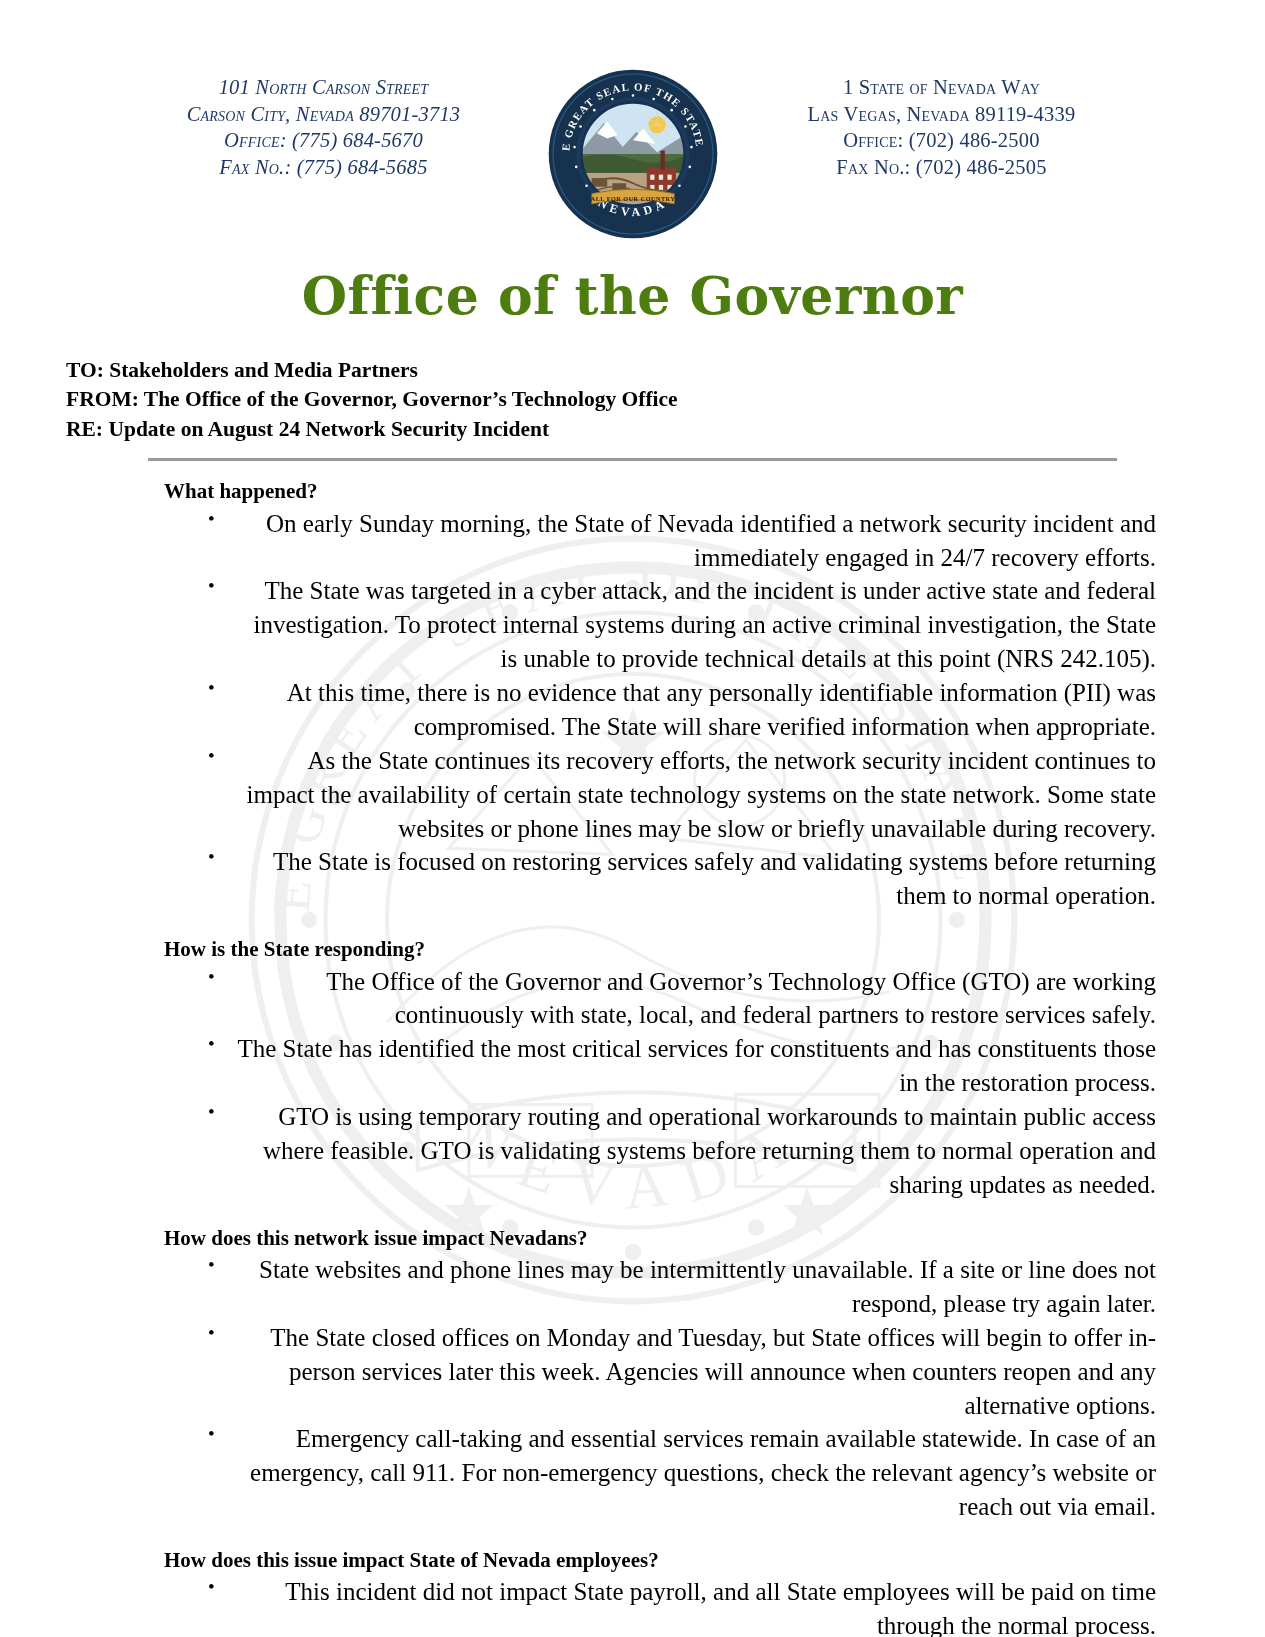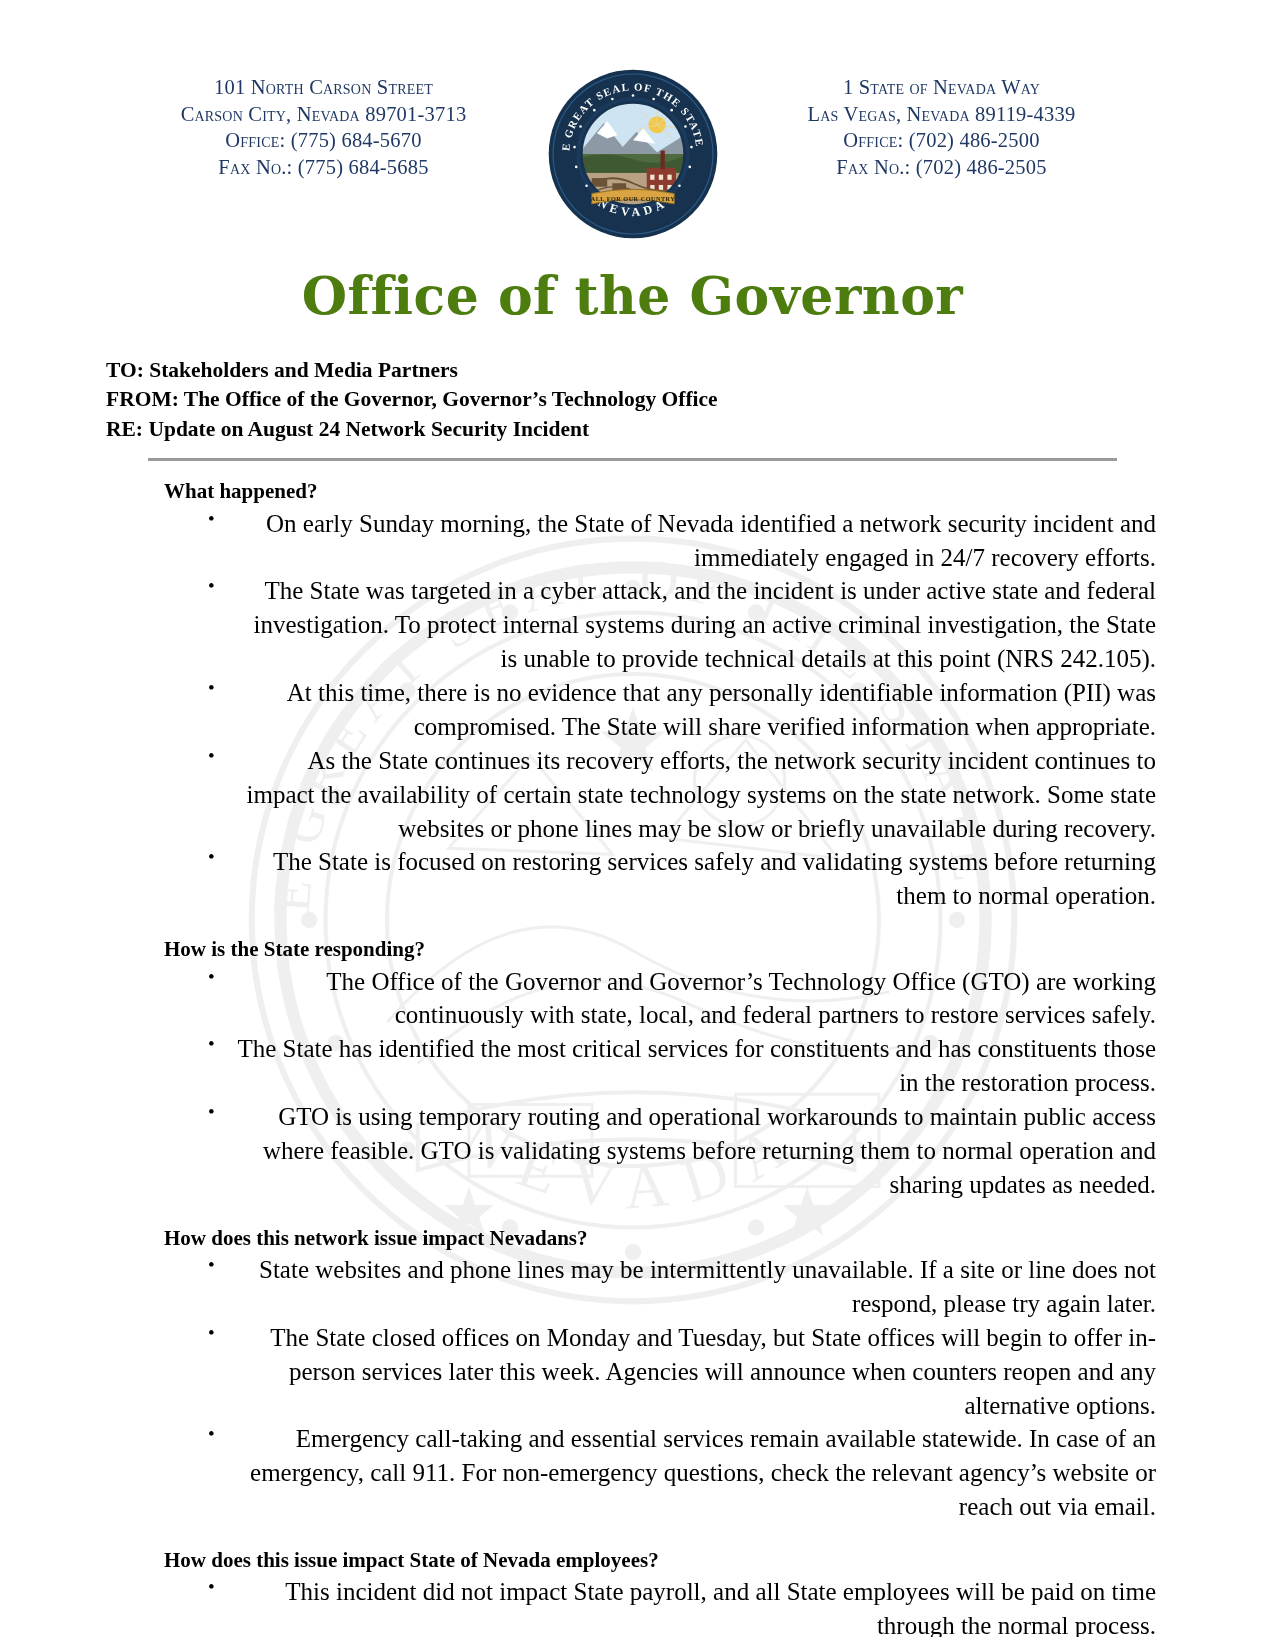--- a/index.html
+++ b/index.html
@@ -51,21 +51,21 @@
   }
   .addr-block {
     color: #1f3864;
     text-align: center;
     line-height: 1.30;
     font-size: 20.5px;
     letter-spacing: 0.2px;
     font-variant: small-caps;
     width: 420px;
   }
-  .addr-block.left  { padding-right: 4px; }
+  .addr-block.left  { padding-right: 4px; font-style: italic; }
   .addr-block.right { padding-left: 4px; }
   .addr-line { white-space: nowrap; }
 
   .seal-wrap {
     width: 190px;
     display: flex;
     justify-content: center;
     margin-top: -6px;
   }
   .seal { width: 172px; height: 172px; display: block; }
@@ -77,22 +77,22 @@
     font-family: "DejaVu Serif", "Liberation Serif", serif;
     font-weight: bold;
     font-size: 52px;
     letter-spacing: 0.5px;
     margin-top: 30px;
     line-height: 1;
   }
 
   
   .memo {
-    margin: 34px 0 0 16px;
-    padding-left: 90px;
+    margin: 34px 0 0 0;
+    padding-left: 66px;
     padding-right: 148px;
   }
   .memo-line {
     font-weight: bold;
     font-size: 21.5px;
     line-height: 1.37;
     color: #000;
   }
 
   .rule {

